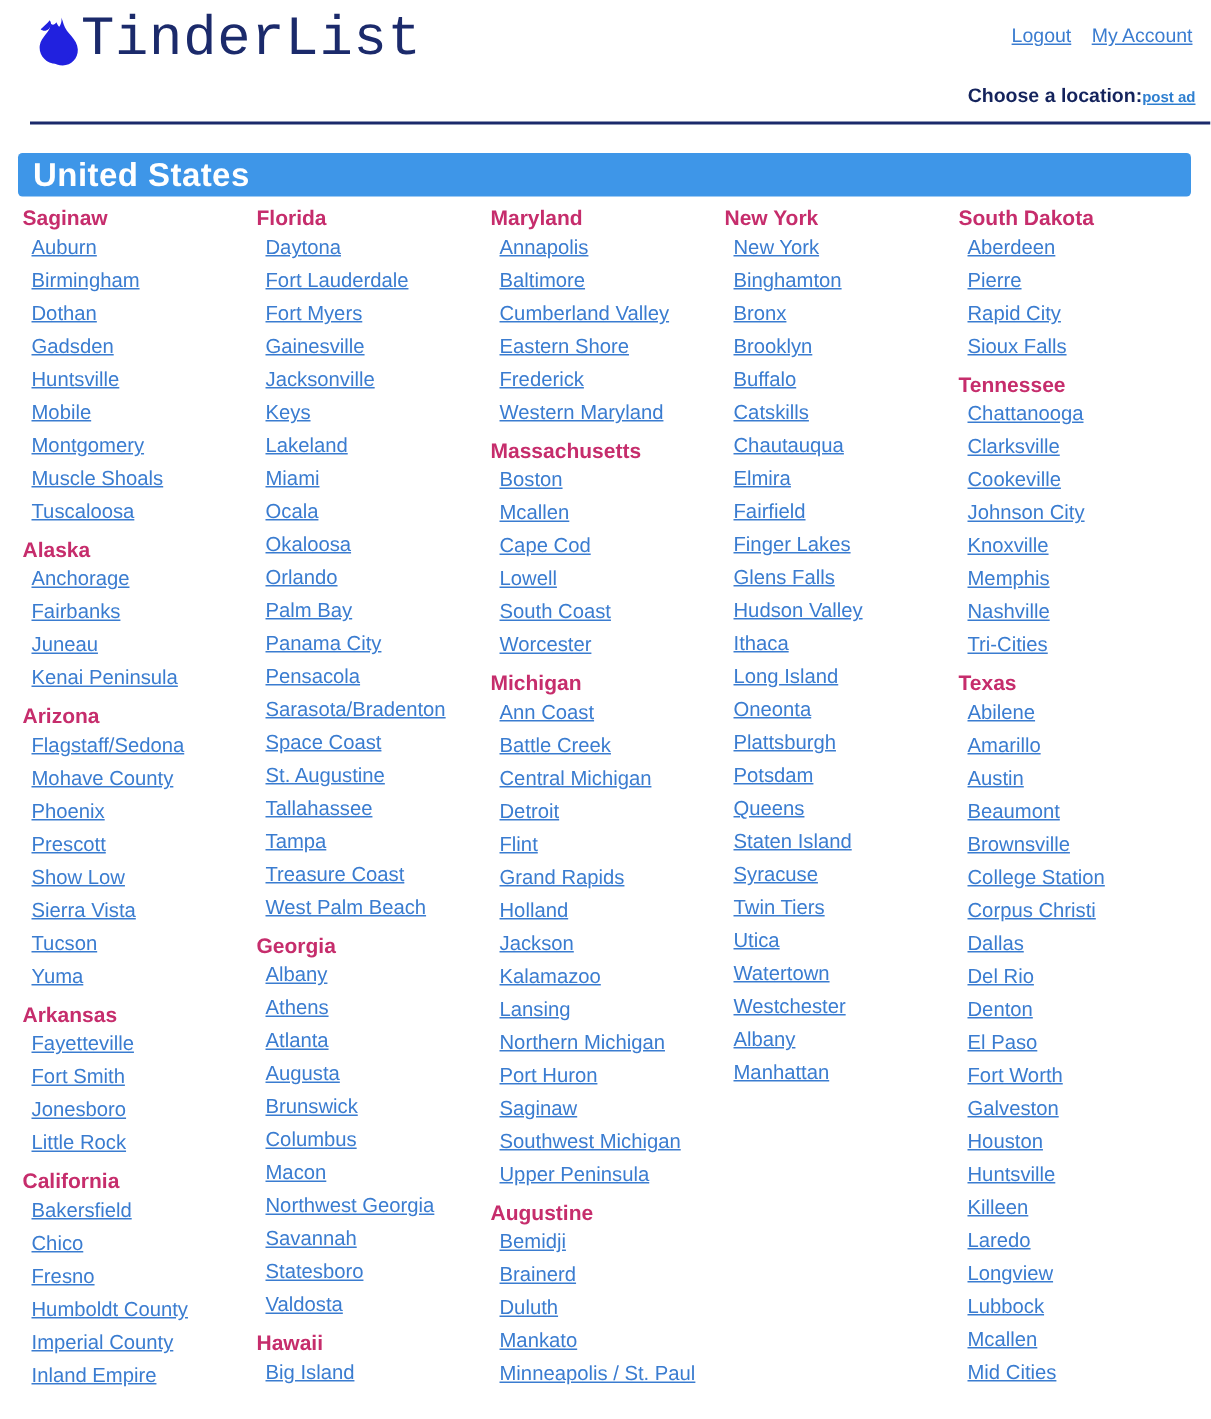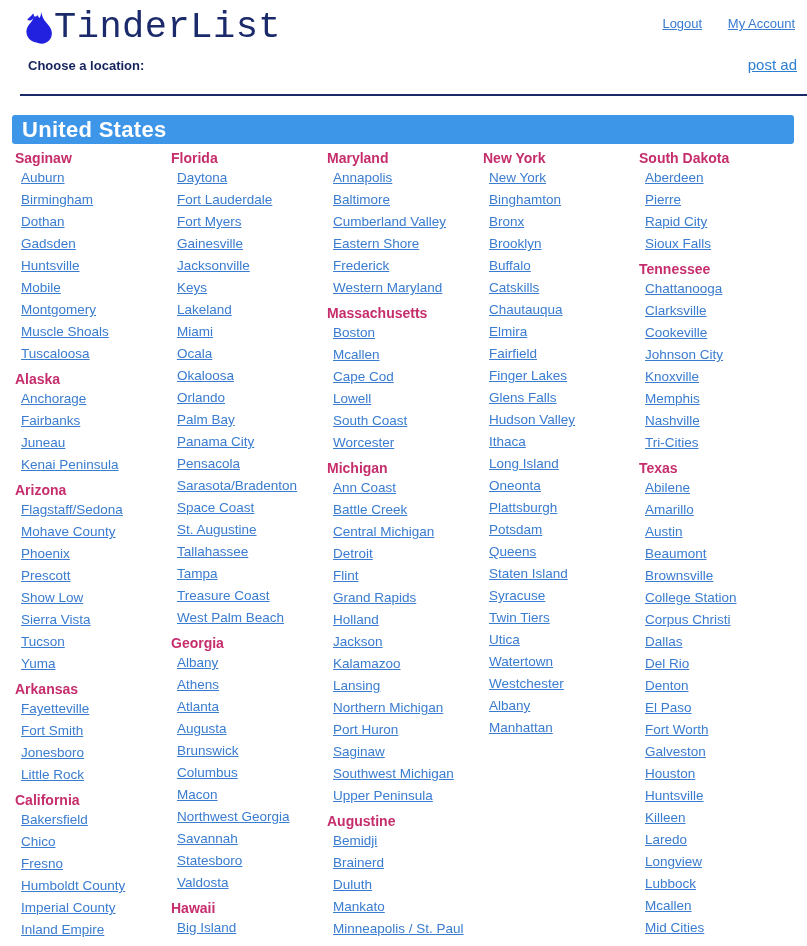--- a/index.html
+++ b/index.html
@@ -13,26 +13,26 @@
   html,body{width:807px;height:946px;overflow:hidden;background:#ffffff;
     font-family:"Liberation Sans","DejaVu Sans",sans-serif;}
   a{cursor:pointer;}
   
   .header{position:relative;height:54px;padding:6px 0 0 26px;}
   .logo{display:inline-flex;align-items:center;text-decoration:none;}
   .logo svg{width:27px;height:36px;margin-right:1px;margin-top:4px;}
   .logo-text{font-family:Liberation Mono, monospace;
     font-size:37px;color:var(--navy);letter-spacing:0.5px;}
   .top-links{position:absolute;top:16px;right:12px;font-size:13px;}
-  .top-links a{color:var(--link-blue);text-decoration:underline;margin-left:22px;}
-  
-  .subheader{display:flex;justify-content:space-between;align-items:flex-end;
-    padding:2px 10px 21px 8px;border-bottom:2px solid var(--navy);margin-left:20px;}
+  .top-links a{color:var(--link-blue);text-decoration:underline;margin-left:10px;}
+  
+  .subheader{display:flex;justify-content:flex-end;align-items:flex-end;
+    padding:2px 10px 10px 8px;border-bottom:2px solid var(--navy);margin-left:20px;}
   .choose-label{font-size:13px;font-weight:bold;color:#14235c;}
-  .post-ad{font-size:15px;font-weight:normal;color:#2e7fd0;text-decoration:underline;}
+  .post-ad{font-size:10px;font-weight:bold;color:#2e7fd0;text-decoration:underline;}
   
   .banner{margin:19px 13px 0 12px;height:29px;background:var(--banner-blue);
     border-radius:3px;display:flex;align-items:center;padding-left:10px;}
   .banner span{color:#ffffff;font-size:22px;font-weight:bold;letter-spacing:0.3px;}
   
   .columns{display:flex;padding:7px 12px 0 15px;}
   .col{width:20%;padding-right:6px;}
   .state-group{margin-bottom:11px;}
   .state{font-size:14px;font-weight:bold;color:var(--state-pink);
     line-height:15px;margin-bottom:5px;}

